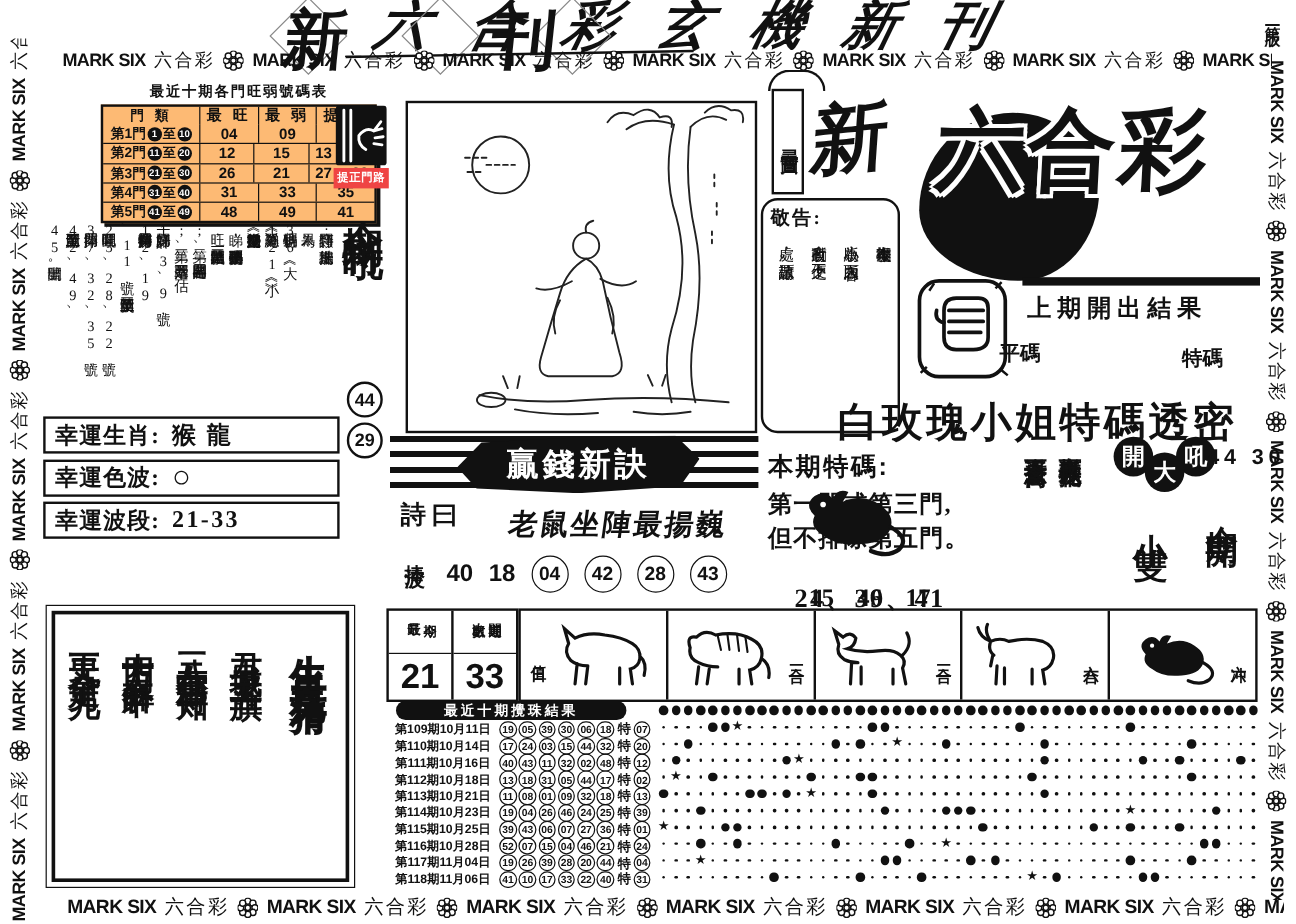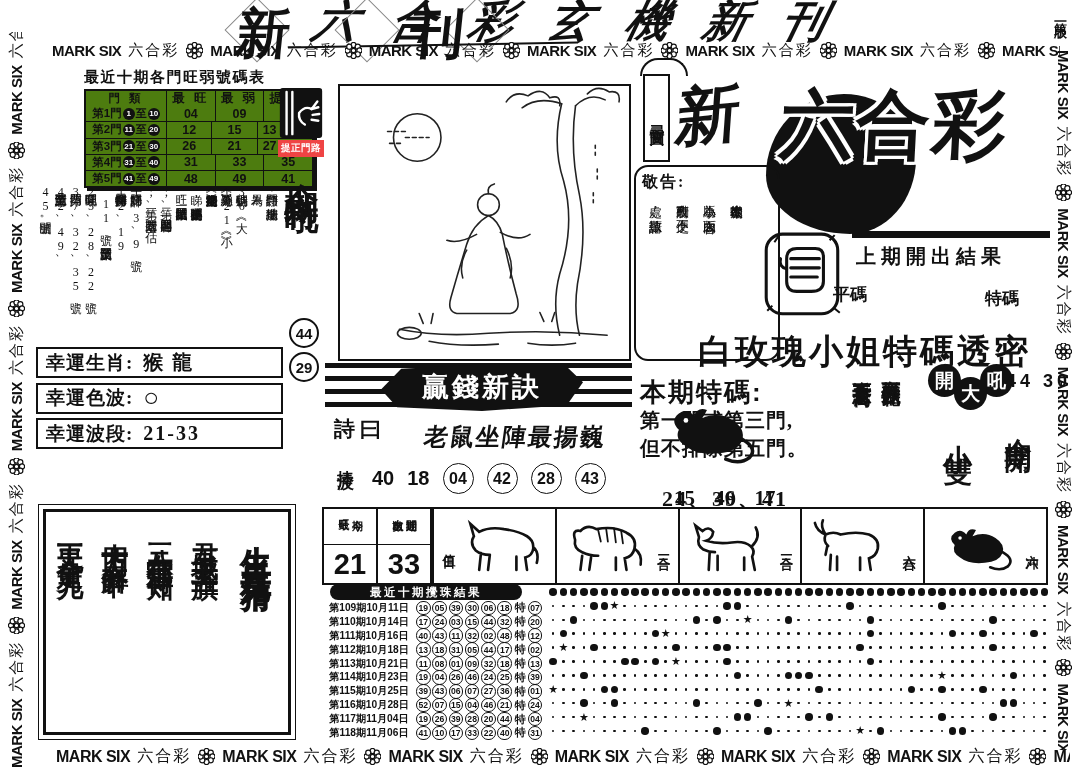--- a/index.html
+++ b/index.html
@@ -24,23 +24,23 @@
   #ghost-title{left:318px;top:-8px;width:760px;height:58px;overflow:hidden;font-weight:600;font-size:44px;
                letter-spacing:34px;white-space:nowrap;transform:skewX(-26deg);font-family:"Liberation Serif","DejaVu Serif",serif;}
   #masthead{left:208px;top:0;width:370px;height:62px;}
   .diamond{position:absolute;width:44px;height:44px;border:1.5px solid #888;transform:rotate(45deg);top:7px;}
   #masthead-text{position:absolute;left:28px;top:-2px;font-weight:900;font-size:54px;letter-spacing:120px;
                  white-space:nowrap;transform:skewX(-6deg);font-family:"Liberation Serif","DejaVu Serif",serif;}
   #masthead-line{position:absolute;left:80px;top:44px;width:290px;border-top:2.5px solid #111;transform:rotate(-1deg);}
 
   
   #hot-table{left:84px;top:68px;width:230px;}
-  .ht-title{font-weight:700;font-size:15px;letter-spacing:1.5px;text-align:left;margin-bottom:2px;
+  .ht-title{font-weight:700;font-size:12px;letter-spacing:1.5px;text-align:center;margin-bottom:2px;
             font-family:"Liberation Serif","DejaVu Serif",serif;}
-  .ht-grid{border:2px solid #111;box-shadow:3px 3px 0 #111;background:#4d7c0f;}
+  .ht-grid{border:2px solid #111;box-shadow:3px 3px 0 #111;background:#fdba74;}
   .ht-row{display:flex;border-top:1px solid #111;height:15.2px;align-items:stretch;}
   .ht-row:first-child{border-top:none;}
   .ht-c1{width:80px;display:flex;align-items:center;justify-content:center;gap:1px;border-right:1px solid #111;
          font-weight:700;font-size:11.5px;}
   .ht-c{flex:1;border-right:1px solid #111;display:flex;align-items:center;justify-content:center;
         font-weight:700;font-size:12.5px;}
   .ht-c:last-child{border-right:none;}
   .ht-c.off2{justify-content:space-between;padding:0 5px;}
   .ht-head{font-family:"Liberation Serif","DejaVu Serif",serif;letter-spacing:3px;font-size:12px;}
   .gnum{background:#111;color:#fff;border-radius:50%;width:12px;height:12px;font-size:8px;
@@ -139,33 +139,33 @@
   #new-badge{left:676px;top:72px;font-weight:900;font-size:64px;transform:skewX(-10deg) rotate(-6deg);
              font-family:"Liberation Serif","DejaVu Serif",serif;}
   #title-blob{left:766px;top:94px;width:150px;height:140px;background:#111;
               border-radius:52% 48% 44% 56% / 58% 46% 54% 42%;}
   .outline-white{text-shadow:-3px -3px 0 #fff,3px -3px 0 #fff,-3px 3px 0 #fff,3px 3px 0 #fff,0 -3px 0 #fff,0 3px 0 #fff,-3px 0 0 #fff,3px 0 0 #fff;}
   #paper-title-1{left:780px;top:76px;font-weight:900;font-size:74px;letter-spacing:2px;white-space:nowrap;
                  transform:skewX(-3deg);font-family:"Liberation Serif","DejaVu Serif",serif;}
   #paper-title-2{left:760px;top:202px;font-weight:900;font-size:64px;letter-spacing:4px;white-space:nowrap;
                  font-family:"Liberation Serif","DejaVu Serif",serif;
                  text-shadow:-2px -2px 0 #fff,2px -2px 0 #fff,-2px 2px 0 #fff,2px 2px 0 #fff,6px 6px 0 #9a9a9a;}
-  #notice{left:634px;top:165px;width:146px;height:196px;border:2px solid #111;border-radius:14px;padding:5px 6px 4px;box-sizing:border-box;}
+  #notice{left:634px;top:165px;width:116px;height:196px;border:2px solid #111;border-radius:14px;padding:5px 6px 4px;box-sizing:border-box;}
   #notice-head{font-weight:700;font-size:16px;letter-spacing:2px;font-family:"Liberation Serif","DejaVu Serif",serif;}
   #notice-body{writing-mode:vertical-rl;text-orientation:upright;height:158px;margin-top:2px;
                font-size:13px;line-height:27px;font-family:"Liberation Serif","DejaVu Serif",serif;overflow:hidden;}
   #fist{left:762px;top:228px;width:82px;height:94px;}
   #fist svg{width:100%;height:100%;}
   #last-bar{left:852px;top:231px;width:198px;height:7px;background:#111;}
   #last-title{left:856px;top:243px;font-weight:700;font-size:20px;letter-spacing:5px;font-family:"Liberation Serif","DejaVu Serif",serif;}
   #ping-label{left:833px;top:283px;font-weight:700;font-size:17px;}
   #te-label{left:985px;top:287px;font-weight:700;font-size:17px;}
   #rose-head{left:698px;top:329px;font-weight:900;font-size:34px;letter-spacing:3px;white-space:nowrap;
              font-family:Liberation Serif, serif;}
-  #ts-label{left:640px;top:375px;font-weight:900;font-size:26px;letter-spacing:2px;}
+  #ts-label{left:640px;top:375px;font-weight:900;font-size:21px;letter-spacing:2px;}
   #ts-line1{left:640px;top:407px;font-weight:600;font-size:20px;letter-spacing:1px;font-family:"Liberation Serif","DejaVu Serif",serif;}
   #ts-line2{left:640px;top:435px;font-weight:600;font-size:20px;letter-spacing:1px;font-family:"Liberation Serif","DejaVu Serif",serif;}
   #ts-rat{left:648px;top:390px;width:118px;height:82px;}
   #ts-rat svg{width:100%;height:100%;}
   #ts-nums1{left:662px;top:484px;font-weight:700;font-size:22px;letter-spacing:2px;font-family:"Liberation Serif","DejaVu Serif",serif;}
   #ts-nums2{left:674px;top:486px;font-weight:700;font-size:21px;word-spacing:14px;font-family:"Liberation Serif","DejaVu Serif",serif;}
   #rose-poem{left:843px;top:366px;height:150px;writing-mode:vertical-rl;text-orientation:upright;
              font-weight:700;font-size:19px;line-height:1.05;font-family:"Liberation Serif","DejaVu Serif",serif;}
   .rp-col{margin:0 9px;letter-spacing:1px;}
   #shout{left:928px;top:364px;display:flex;align-items:flex-start;}

